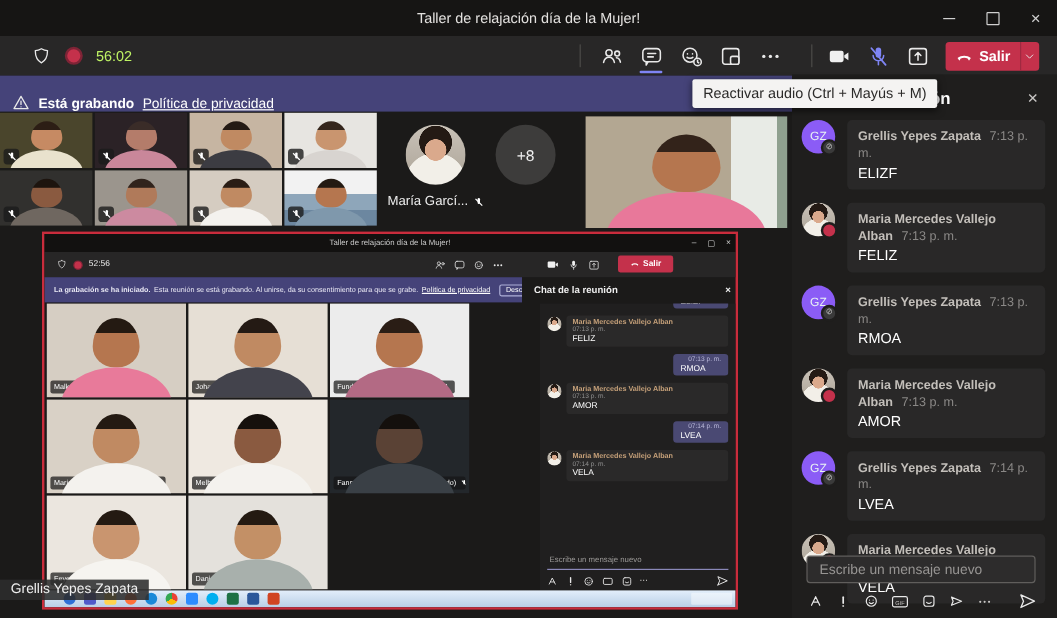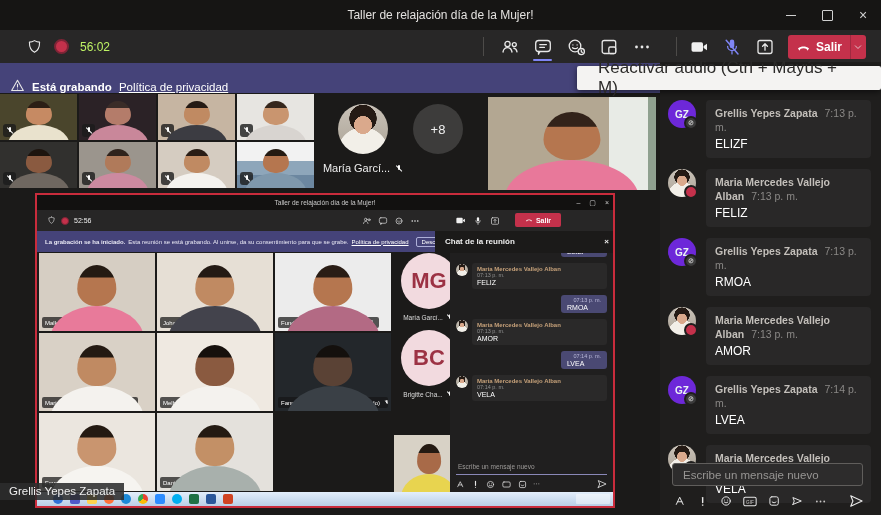--- a/index.html
+++ b/index.html
@@ -32,21 +32,21 @@
   .salir-main{display:flex;align-items:center;gap:5px;padding:0 8px;font-size:12px;font-weight:700}
   .salir-sep{width:1px;height:24px;background:#a02940}
   .salir-chev{width:20px;display:flex;align-items:center;justify-content:center}
 
   
   .banner{position:absolute;top:63px;left:0;width:660px;height:30px;background:var(--banner,#454379);display:flex;align-items:flex-end;gap:7px;padding:0 10px;box-sizing:border-box;font-size:11.5px;color:#e9e8f4;white-space:nowrap}
   .banner b{color:#fff}
   .banner a{color:#fff;text-decoration:underline}
 
   
-  .tooltip{position:absolute;left:577px;top:66px;height:24px;padding:0 21px;background:#f4f3f2;color:#2b2a29;font-size:17px;display:flex;align-items:center;border-radius:2px;box-shadow:0 2px 6px rgba(0,0,0,.55);z-index:60}
+  .tooltip{position:absolute;left:577px;top:66px;height:24px;padding:0 9px;background:#f4f3f2;color:#2b2a29;font-size:12px;display:flex;align-items:center;border-radius:2px;box-shadow:0 2px 6px rgba(0,0,0,.55);z-index:60}
 
   
   .person{position:relative;overflow:hidden;background:var(--room,#555)}
   .person::before{content:"";position:absolute;left:50%;top:16%;width:34%;height:52%;transform:translateX(-50%);
       border-radius:50% 50% 46% 46%/58% 58% 42% 42%;
       background:linear-gradient(180deg,var(--hair,#35241b) 0 30%,var(--skin,#c08a62) 31%)}
   .person::after{content:"";position:absolute;left:50%;bottom:-14%;width:80%;height:46%;transform:translateX(-50%);
       border-radius:50% 50% 0 0/90% 90% 0 0;background:var(--shirt,#ddd)}
   .mo{position:relative;width:9px;height:9px;flex:none}
   .mo::before{content:"";position:absolute;left:3.5px;top:1px;width:2.5px;height:5px;background:#fff;border-radius:1.5px}
@@ -116,21 +116,21 @@
 
   .presenter{position:absolute;left:0;top:483px;z-index:40;background:rgba(44,44,44,.88);color:#f0f0f0;font-size:11.5px;padding:2px 9px 3px}
 
   
   .chatpanel{position:absolute;left:660px;top:62px;width:221px;height:453px;background:#1f1e1d}
   .cp-head{position:absolute;top:12px;left:10px;font-size:14px;font-weight:700;color:#fff}
   .cp-close{position:absolute;top:12px;right:16px;font-size:15px;color:#c8c6c4}
   .cp-msgs{position:absolute;top:38px;left:6px;right:10px;display:flex;flex-direction:column;gap:11px}
   .msg{position:relative;margin-left:40px;background:#292828;border-radius:4px;padding:6px 9px 7px}
   .msg .av{position:absolute;left:-38px;top:0;width:28px;height:28px;border-radius:50%}
-  .av-gz{background:#6d28d9;color:#eaf4f4;font-size:10px;font-weight:700;display:flex;align-items:center;justify-content:center}
+  .av-gz{background:#8b5cf6;color:#eaf4f4;font-size:10px;font-weight:400;display:flex;align-items:center;justify-content:center}
   .pres{position:absolute;right:-2px;bottom:-2px;width:10px;height:10px;border-radius:50%;border:2px solid #1f1e1d;box-sizing:content-box}
   .pres.red{background:var(--danger,#c4314b)}
   .pres.gray{background:#3a3a3a;color:#bbb;font-size:7px;line-height:10px;text-align:center}
   .m-name{font-size:10.5px;font-weight:700;color:#c3bfba;display:inline}
   .m-time{font-size:10.5px;color:#8a8886;display:inline;margin-left:7px}
   .m-text{font-size:12px;color:#fff;margin-top:3px}
   .cp-input{position:absolute;left:12px;right:18px;bottom:29px;height:23px;background:#2d2c2c;border:1px solid #605e5c;border-radius:3px;display:flex;align-items:center;padding:0 8px;box-sizing:border-box}
   .cp-input input{background:transparent;border:none;outline:none;color:#fff;font-size:11.5px;width:100%;font-family:"Liberation Sans",sans-serif}
   .cp-input input::placeholder{color:#979593}
   .cp-crow{position:absolute;left:14px;right:18px;bottom:3px;height:22px;display:flex;align-items:center;gap:11px;color:#c8c6c4}
@@ -423,33 +423,20 @@
           </span>
         </div>
       <div class="person itile" style="--room:#e4e1dc;--skin:#c39066;--shirt:#a8b0ac;--hair:#241a12">
         <span class="nlabel">
             <span>Daniela Martinez</span>
             <span class="mo"></span>
           </span>
         </div>
     </div>
 
-    <div class="in-avcol">
-      <div class="mgbc">MG</div>
-      <div class="avlab">
-          <span>María Garcí...</span>
-          <span class="mo"></span>
-        </div>
-      <div class="mgbc">BC</div>
-      <div class="avlab">
-          <span>Brigitte Cha...</span>
-          <span class="mo"></span>
-        </div>
-      <div class="kidtile person"></div>
-    </div>
 
     <div class="in-chat">
       <div class="in-msgs">
         <div class="in-sent clip">
           <div class="in-text">ELIZF</div>
           </div>
         <div class="in-recv">
           <span class="iav av-photo"></span>
           <div class="in-name">Maria Mercedes Vallejo Alban</div>
           <div class="in-time">07:13 p. m.</div>

